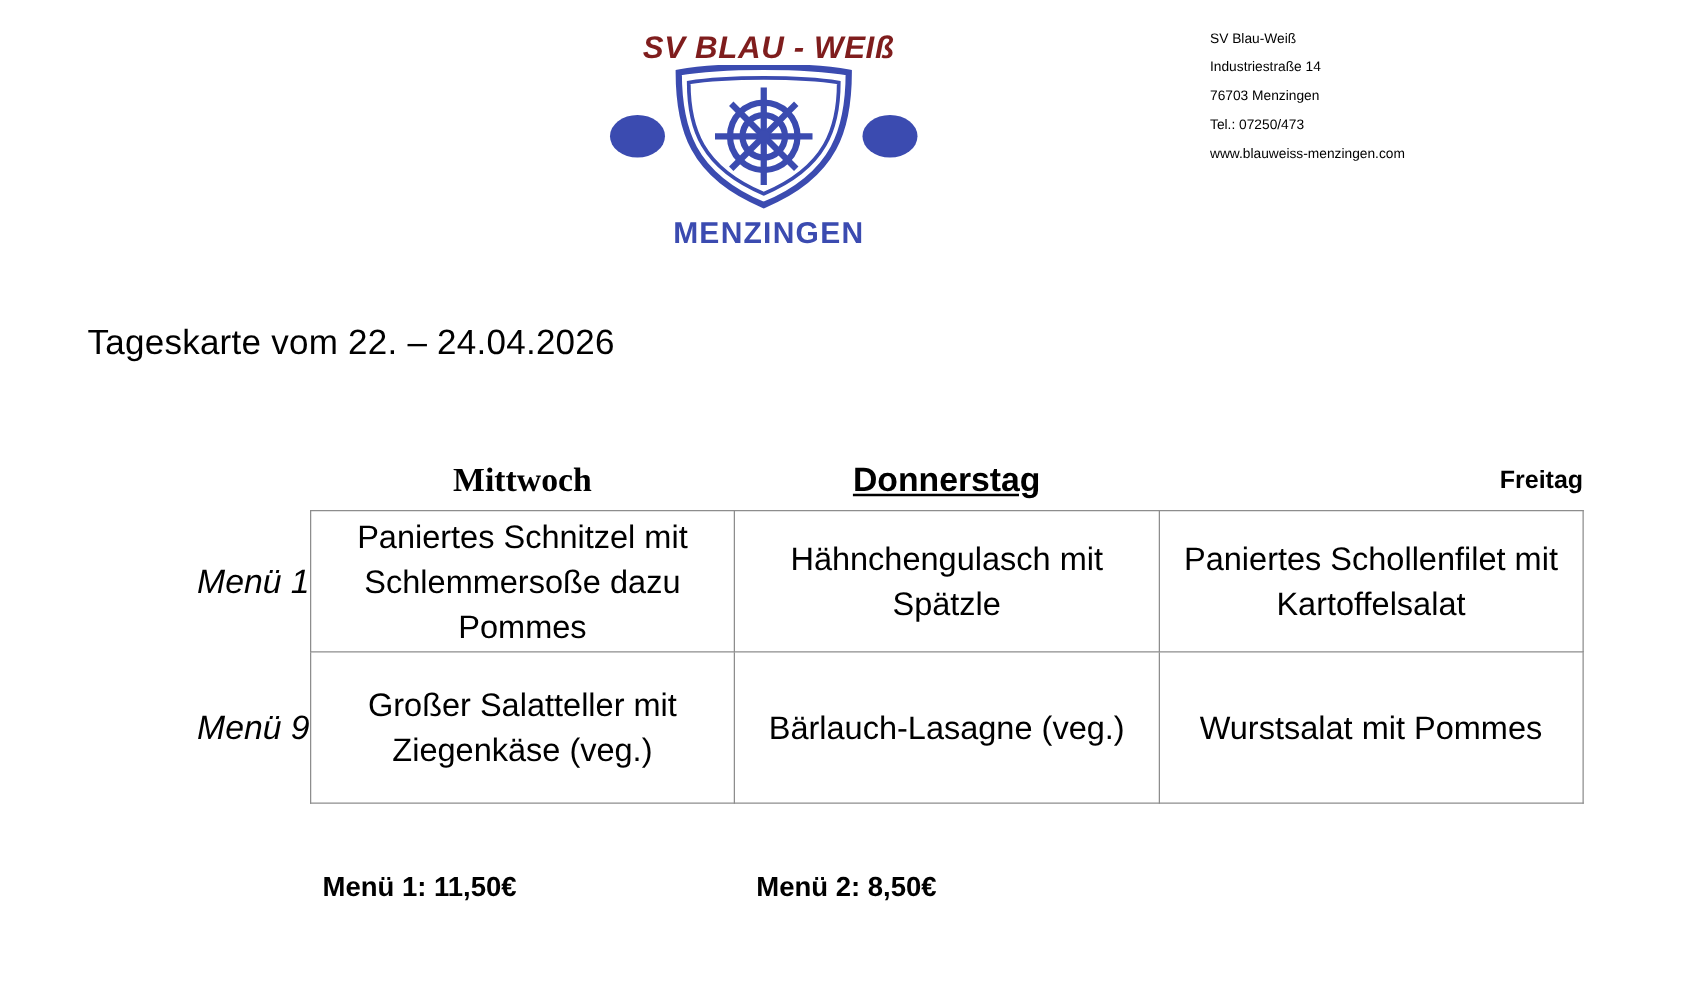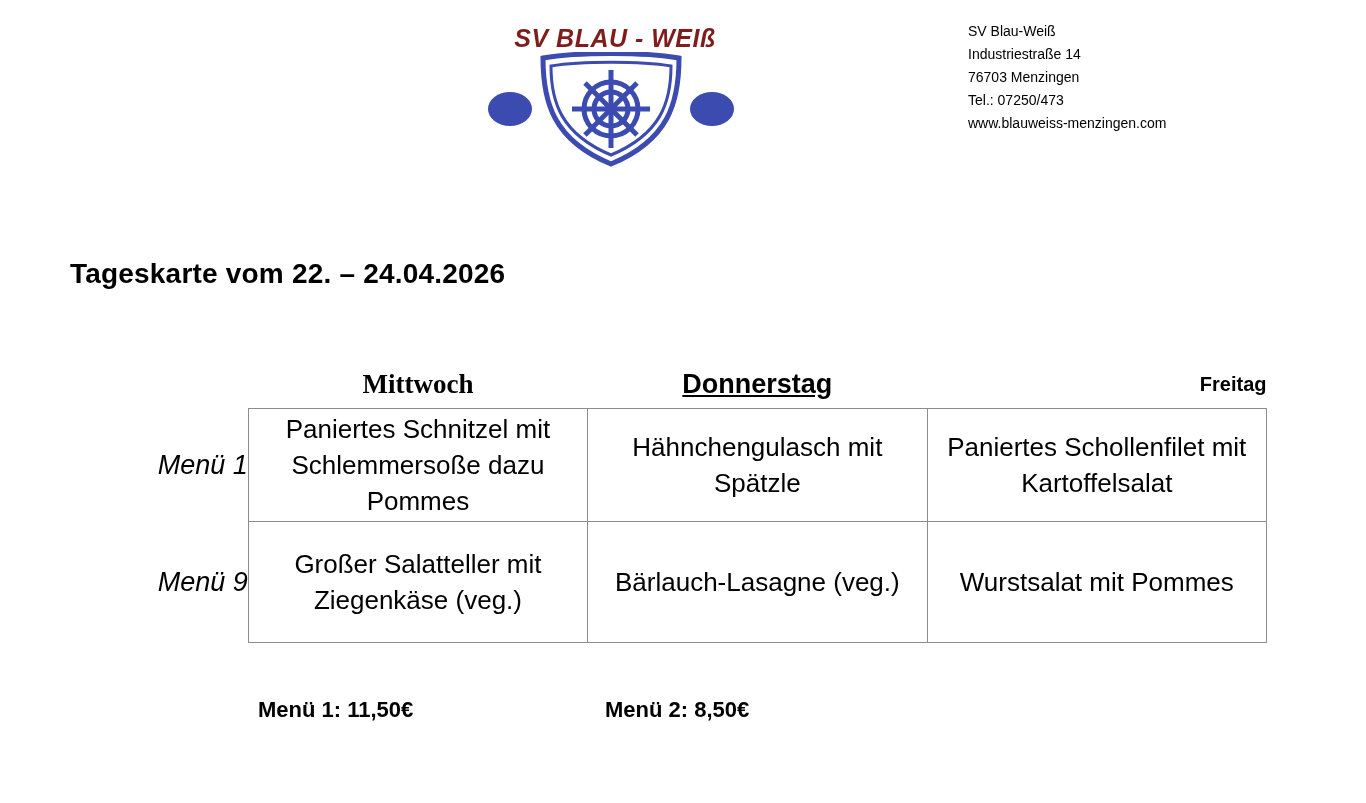--- a/index.html
+++ b/index.html
@@ -70,32 +70,32 @@
     background: #3b4bb0;
     top: 82px;
   }
   .logo-dot.left { left: 18px; }
   .logo-dot.right { left: 220px; }
 
   .address {
     position: absolute;
     left: 968px;
     top: 20px;
-    font-size: 14px;
+    font-size: 11px;
     line-height: 23px;
     color: #000;
   }
 
   
   .page-title {
     position: absolute;
     left: 70px;
     top: 258px;
     font-size: 28px;
-    font-weight: bold;
+    font-weight: normal;
     letter-spacing: 0.2px;
   }
 
   
   .menu-table {
     position: absolute;
     left: 70px;
     top: 360px;
     width: 1197px;
     border-collapse: collapse;
@@ -177,20 +177,21 @@
       <g stroke="#3b4bb0" stroke-width="5" fill="none">
         <circle cx="74" cy="57" r="27"></circle>
         <circle cx="74" cy="57" r="17"></circle>
         <line x1="74" y1="18" x2="74" y2="96"></line>
         <line x1="35" y1="57" x2="113" y2="57"></line>
         <line x1="48" y1="31" x2="100" y2="83"></line>
         <line x1="100" y1="31" x2="48" y2="83"></line>
       </g>
       <circle cx="74" cy="57" r="5" fill="#3b4bb0"></circle>
     </svg>
+    <div class="logo-bottom-text">MENZINGEN</div>
   </div>
 
   <div class="address">
     <div>SV Blau-Weiß</div>
     <div>Industriestraße 14</div>
     <div>76703 Menzingen</div>
     <div>Tel.: 07250/473</div>
     <div>www.blauweiss-menzingen.com</div>
   </div>
 </div>

